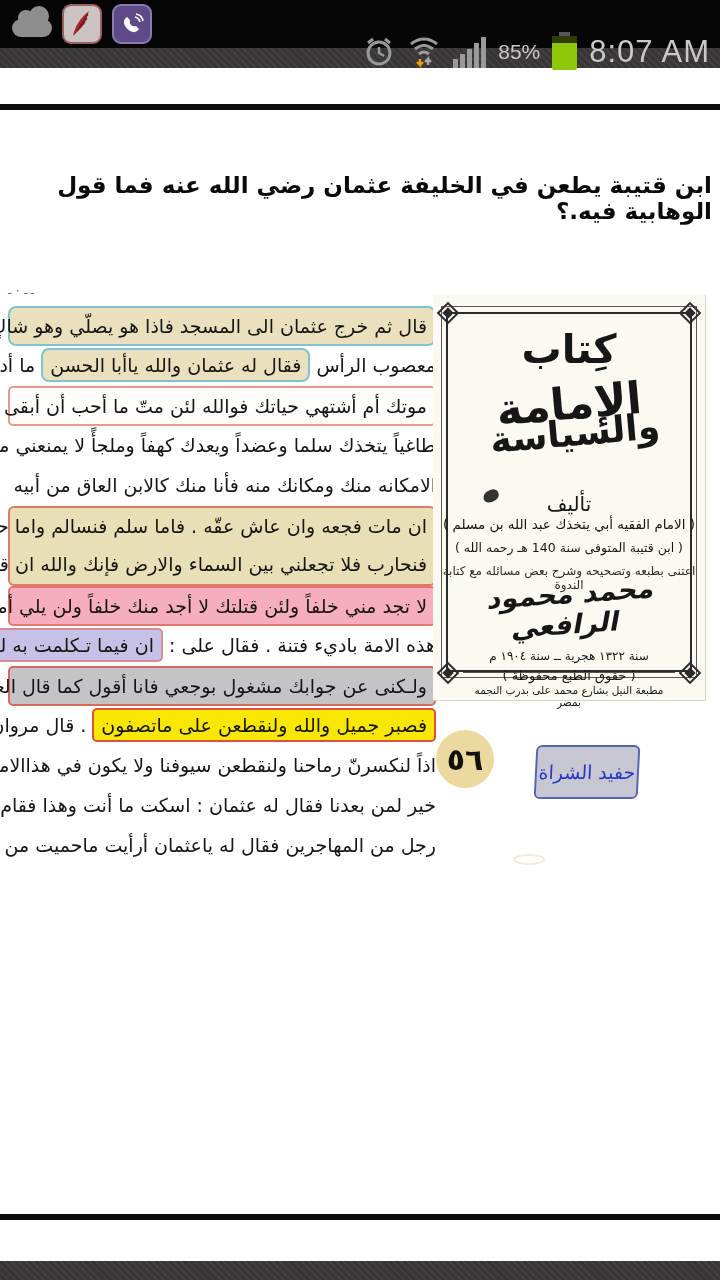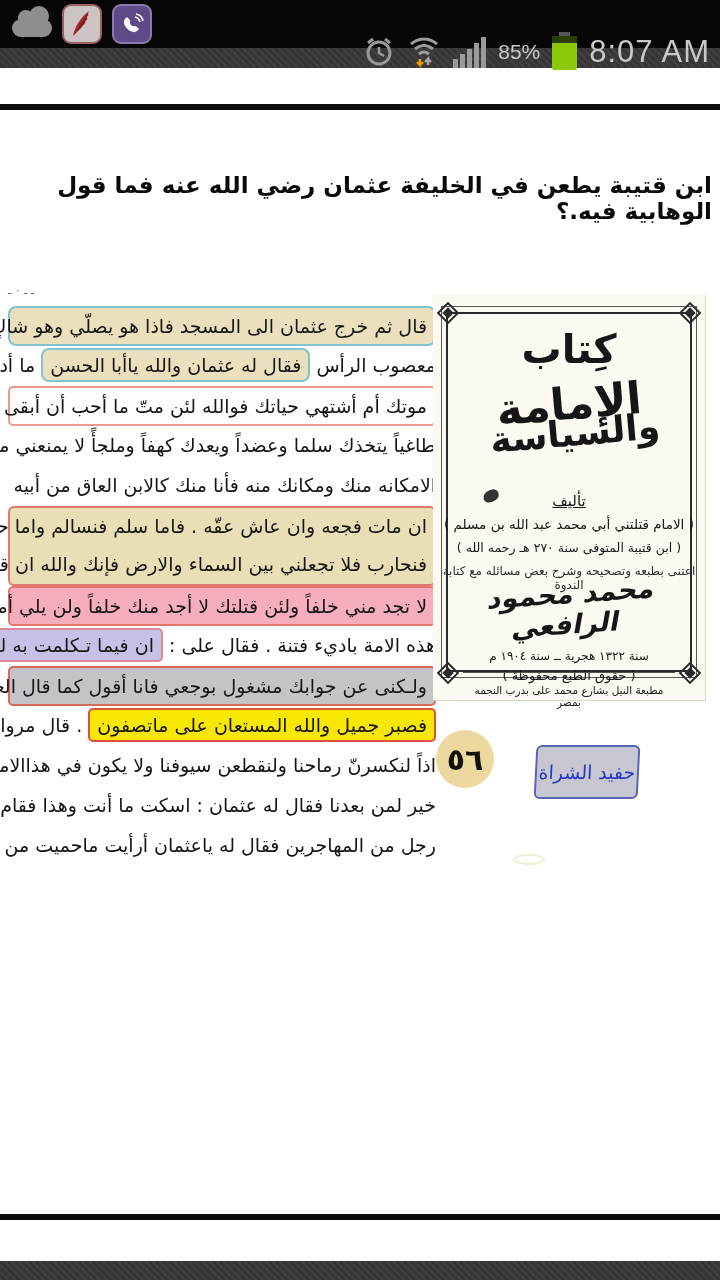--- a/index.html
+++ b/index.html
@@ -66,21 +66,21 @@
   .corner { position:absolute; width:26px; height:26px; }
   .corner::before { content:""; position:absolute; inset:5px; border:2px solid #2b2b2b; transform:rotate(45deg); }
   .corner::after { content:""; position:absolute; width:8px; height:8px; background:#2b2b2b; left:9px; top:9px; transform:rotate(45deg); }
   .c-tl{ left:2px; top:6px; } .c-tr{ right:2px; top:6px; } .c-bl{ left:2px; bottom:14px; } .c-br{ right:2px; bottom:14px; }
   .kitab { position:absolute; top:32px; left:0; right:0; text-align:center; font-size:40px; font-weight:bold; }
   .emblem { position:absolute; top:84px; left:36px; width:200px; height:118px; text-align:center; }
   .emblem-l1 { font-size:44px; font-weight:bold; transform:rotate(-5deg); margin-bottom:-16px; }
   .emblem-l2 { font-size:36px; font-weight:bold; transform:rotate(-5deg) translateX(6px); }
   .taalif-blob { position:absolute; top:196px; right:206px; width:16px; height:12px; background:#1d1d1d;
     border-radius:60% 40% 55% 45%; transform:rotate(-18deg); opacity:.9; }
-  .taalif  { position:absolute; top:198px; left:0; right:0; text-align:center; font-size:15px;text-decoration:underline; }
+  .taalif  { position:absolute; top:198px; left:0; right:0; text-align:center; font-size:20px; }
   .author1 { position:absolute; top:222px; left:0; right:0; text-align:center; font-size:13.5px; }
   .author2 { position:absolute; top:246px; left:0; right:0; text-align:center; font-size:12.5px; }
   .careln  { position:absolute; top:270px; left:0; right:0; text-align:center; font-size:12px; color:#2c2c2c; }
   .sig { position:absolute; top:284px; left:0; right:0; text-align:center; font-size:27px; font-weight:bold;
     transform:skewX(-14deg) rotate(-4deg); }
   .rights { position:absolute; top:334px; left:0; right:0; text-align:center; font-size:13px;margin-top:40px; }
   .dates  { position:absolute; top:355px; left:0; right:0; text-align:center; font-size:12px; }
   .imprint { position:absolute; top:378px; left:0; right:0; text-align:center; font-size:10.5px;
     border-top:1px solid #55534a; width:78%; margin:0 auto; padding-top:11px; }
 
@@ -165,43 +165,43 @@
         <div class="scan-line">
           <span class="hl hl-tan-red-bottom full">فنحارب فلا تجعلني بين السماء والارض فإنك والله ان قتلتني</span>
         </div>
         <div class="scan-line">
           <span class="hl hl-pink full">لا تجد مني خلفاً ولئن قتلتك لا أجد منك خلفاً ولن يلي أمر</span>
         </div>
         <div class="scan-line"><span>هذه الامة باديء فتنة . فقال على :</span> <span class="hl hl-lavender">ان فيما تـكلمت به لجواباً</span> </div>
         <div class="scan-line">
           <span class="hl hl-gray full">ولـكنى عن جوابك مشغول بوجعي فانا أقول كما قال العبد الصالح</span>
         </div>
-        <div class="scan-line"><span class="hl hl-yellow-red">فصبر جميل والله المستعان على ماتصفون</span> <span>. قال مروان إناوالله</span> </div>
+        <div class="scan-line"><span class="hl hl-yellow-red">فصبر جميل والله ولنقطعن على ماتصفون</span> <span>. قال مروان إناوالله</span> </div>
         <div class="scan-line"><span>اذاً لنكسرنّ رماحنا ولنقطعن سيوفنا ولا يكون في هذاالامر</span> </div>
         <div class="scan-line"><span>خير لمن بعدنا فقال له عثمان : اسكت ما أنت وهذا فقام اليه</span> </div>
         <div class="scan-line"><span>رجل من المهاجرين فقال له ياعثمان أرأيت ماحميت من الحمى</span> </div>
       </div>
   </div>
 
   <div class="cover">
     <div class="frame2"></div>
     <div class="frame"></div>
     <div class="corner c-tl"></div>
     <div class="corner c-tr"></div>
     <div class="corner c-bl"></div>
     <div class="corner c-br"></div>
     <div class="kitab">كِتاب</div>
     <div class="emblem">
       <div class="emblem-l1">الإمامة</div>
       <div class="emblem-l2">والسياسة</div>
     </div>
     <div class="taalif-blob"></div>
     <div class="taalif">تأليف</div>
-    <div class="author1">( الامام قتلتني أبي محمد عبد الله بن مسلم )</div>
-    <div class="author2">( ابن قتيبة المتوفى سنة ٢٧٠ هـ رحمه الله )</div>
+    <div class="author1">( الامام الفقيه أبي يتخذك عبد الله بن مسلم )</div>
+    <div class="author2">( ابن قتيبة المتوفى سنة 140 هـ رحمه الله )</div>
     <div class="careln">اعتنى بطبعه وتصحيحه وشرح بعض مسائله مع كتابة الندوة</div>
     <div class="sig">محمد محمود الرافعي</div>
     <div class="rights">( حقوق الطبع محفوظة )</div>
     <div class="dates">سنة ١٣٢٢ هجرية ــ سنة ١٩٠٤ م</div>
     <div class="imprint">مطبعة النيل بشارع محمد على بدرب النجمه بمصر</div>
   </div>
 
   <div class="page-badge">٥٦</div>
   <div class="sig-chip">حفيد الشراة</div>
   <div class="faint-ellipse"></div>

